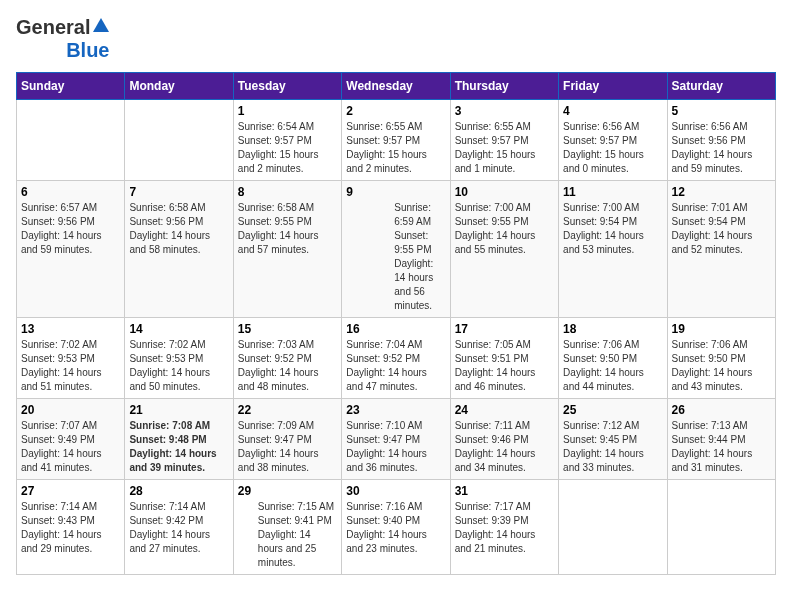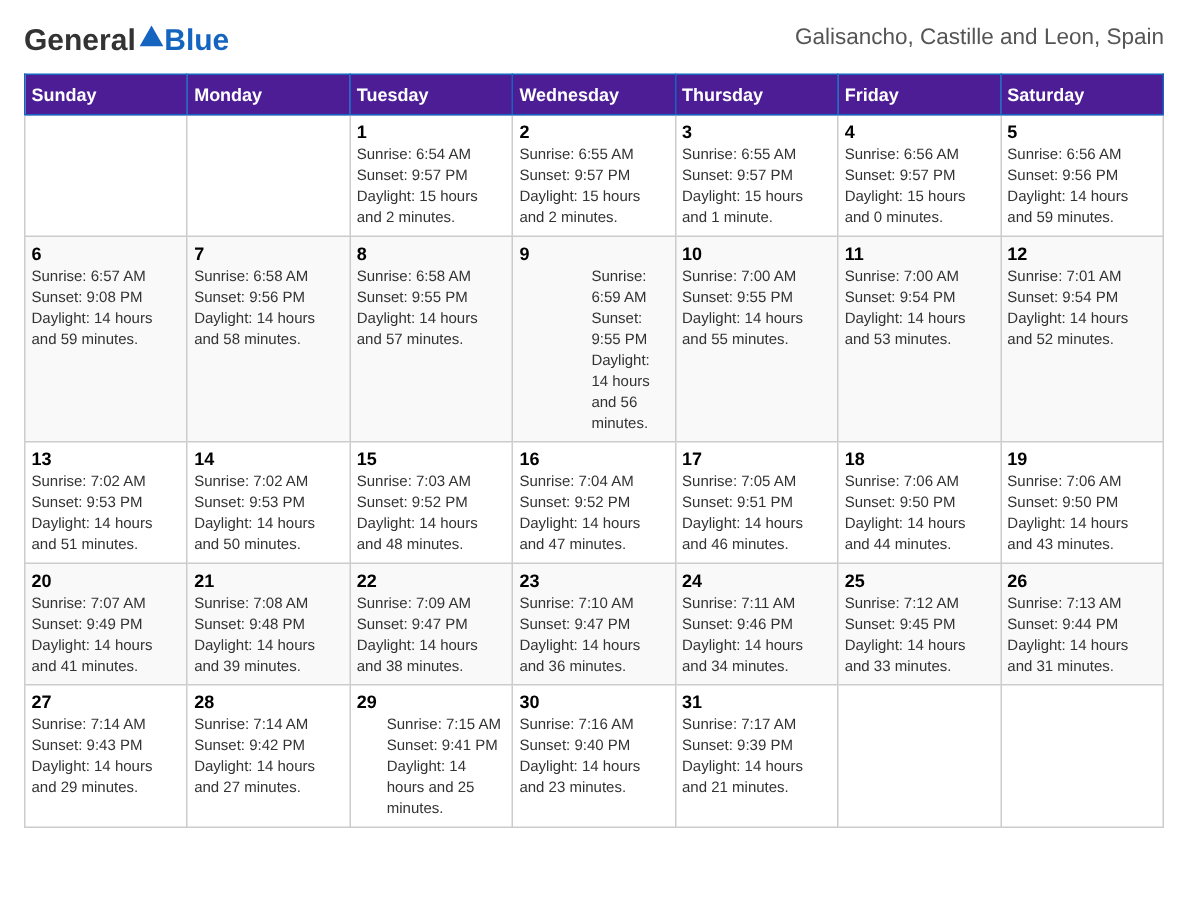--- a/index.html
+++ b/index.html
@@ -11,21 +11,21 @@
       padding: 16px;
     }
     .header {
       display: flex;
       justify-content: space-between;
       align-items: flex-start;
       margin-bottom: 10px;
     }
     .logo {
       display: flex;
-      flex-direction: row;
+      flex-direction: column;
       align-items: flex-end;
     }
     .logo-line {
       display: flex;
       align-items: center;
     }
     .title-area {
       text-align: right;
     }
     .month-title {
@@ -87,21 +87,20 @@
         <svg width="16" height="14" viewBox="0 0 16 14">
             <polygon points="8,0 16,14 0,14" fill="#1565c0"></polygon>
           </svg>
       </span>
     </div>
     <div>
       <span style="font-size:20px;font-weight:bold;color:#1565c0;">Blue</span>
     </div>
   </div>
   <div class="title-area">
-    <div class="location">Galisancho, Castille and Leon, Spain</div>
   </div>
 </div>
 
 <table class="calendar">
   <thead>
     <tr id="calendar-header-row">
         <th>Sunday</th>
         <th>Monday</th>
         <th>Tuesday</th>
         <th>Wednesday</th>
@@ -142,21 +141,21 @@
           <span class="day-number">5</span>
           <div class="day-info" style="white-space: pre-line;">Sunrise: 6:56 AM
 Sunset: 9:56 PM
 Daylight: 14 hours and 59 minutes.</div>
         </td>
       </tr>
       <tr>
         <td>
           <span class="day-number">6</span>
           <div class="day-info" style="white-space: pre-line;">Sunrise: 6:57 AM
-Sunset: 9:08 PM
+Sunset: 9:56 PM
 Daylight: 14 hours and 59 minutes.</div>
         </td>
         <td>
           <span class="day-number">7</span>
           <div class="day-info" style="white-space: pre-line;">Sunrise: 6:58 AM
 Sunset: 9:56 PM
 Daylight: 14 hours and 58 minutes.</div>
         </td>
         <td>
           <span class="day-number">8</span>
@@ -235,21 +234,21 @@
       </tr>
       <tr>
         <td>
           <span class="day-number">20</span>
           <div class="day-info" style="white-space: pre-line;">Sunrise: 7:07 AM
 Sunset: 9:49 PM
 Daylight: 14 hours and 41 minutes.</div>
         </td>
         <td>
           <span class="day-number">21</span>
-          <div class="day-info" style="white-space: pre-line;">Sunrise: 7:08 AM
+          <div class="day-info" style="white-space: pre-line; font-weight: bold;">Sunrise: 7:08 AM
 Sunset: 9:48 PM
 Daylight: 14 hours and 39 minutes.</div>
         </td>
         <td>
           <span class="day-number">22</span>
           <div class="day-info" style="white-space: pre-line;">Sunrise: 7:09 AM
 Sunset: 9:47 PM
 Daylight: 14 hours and 38 minutes.</div>
         </td>
         <td>

